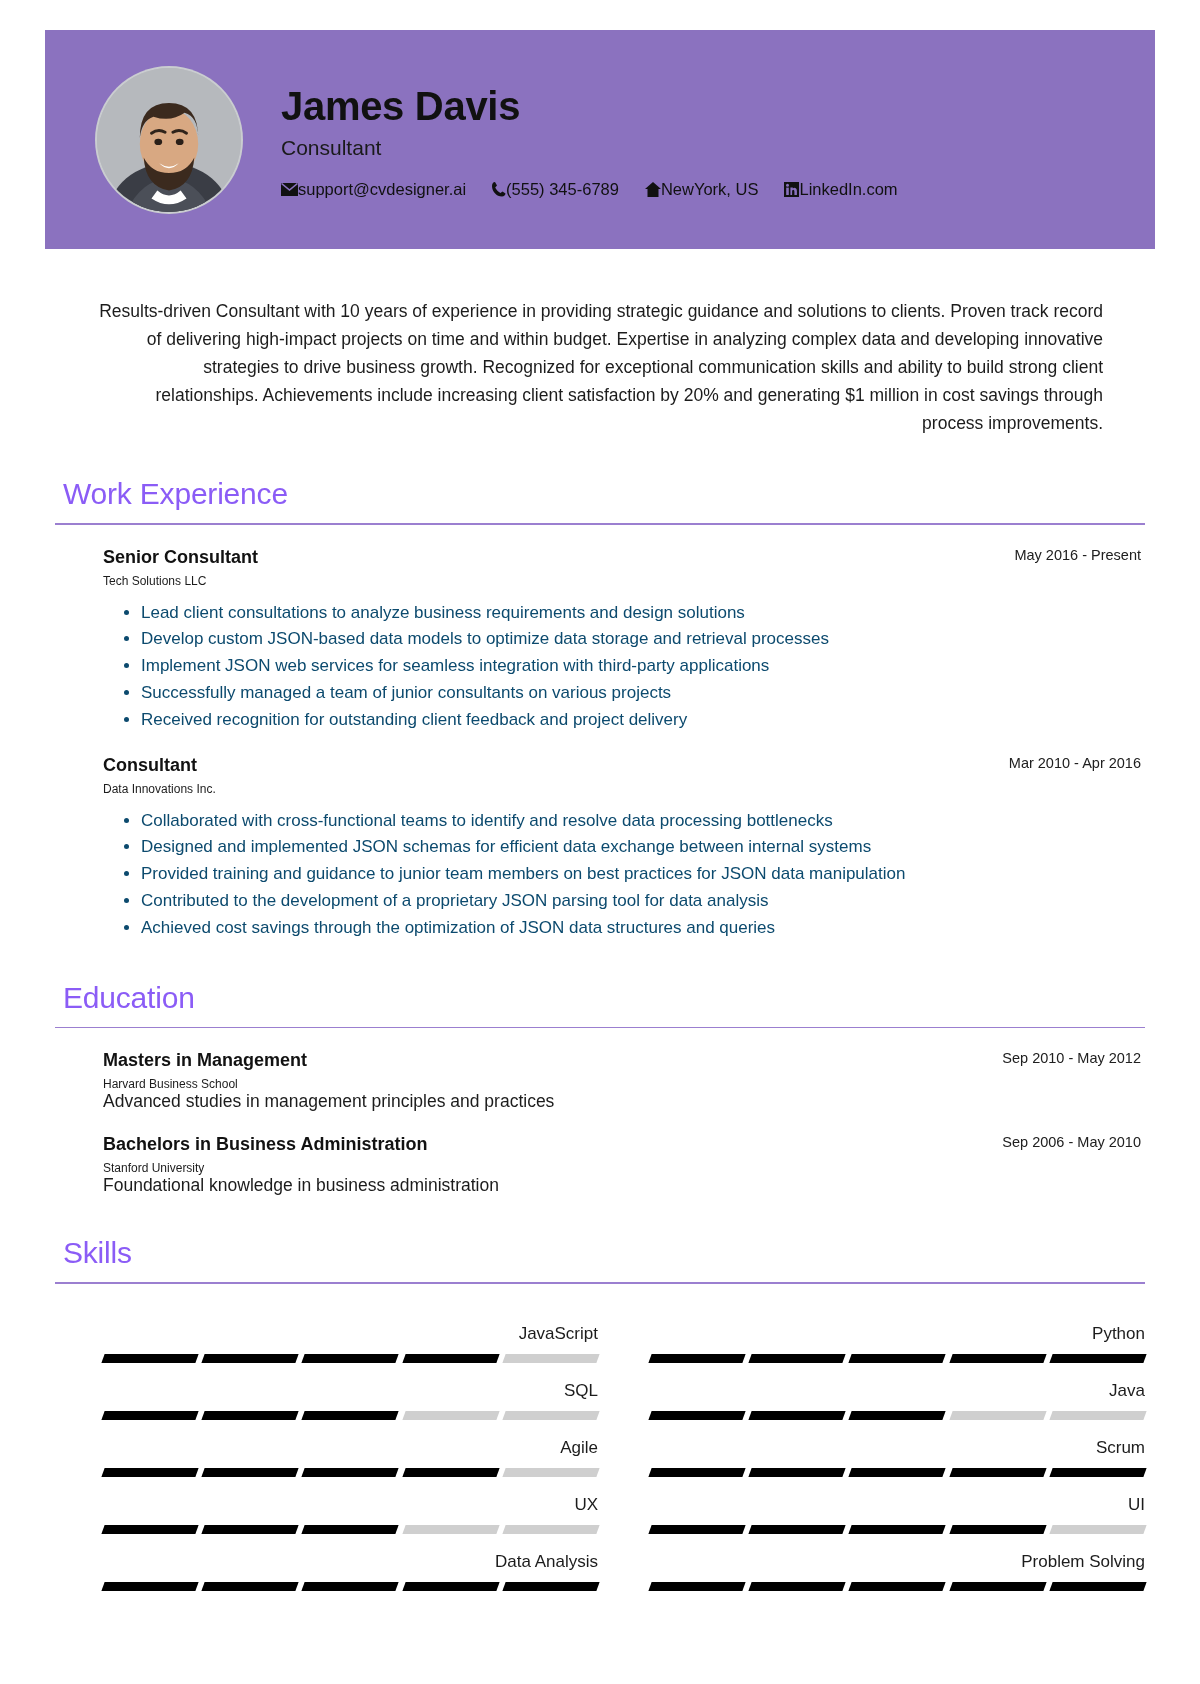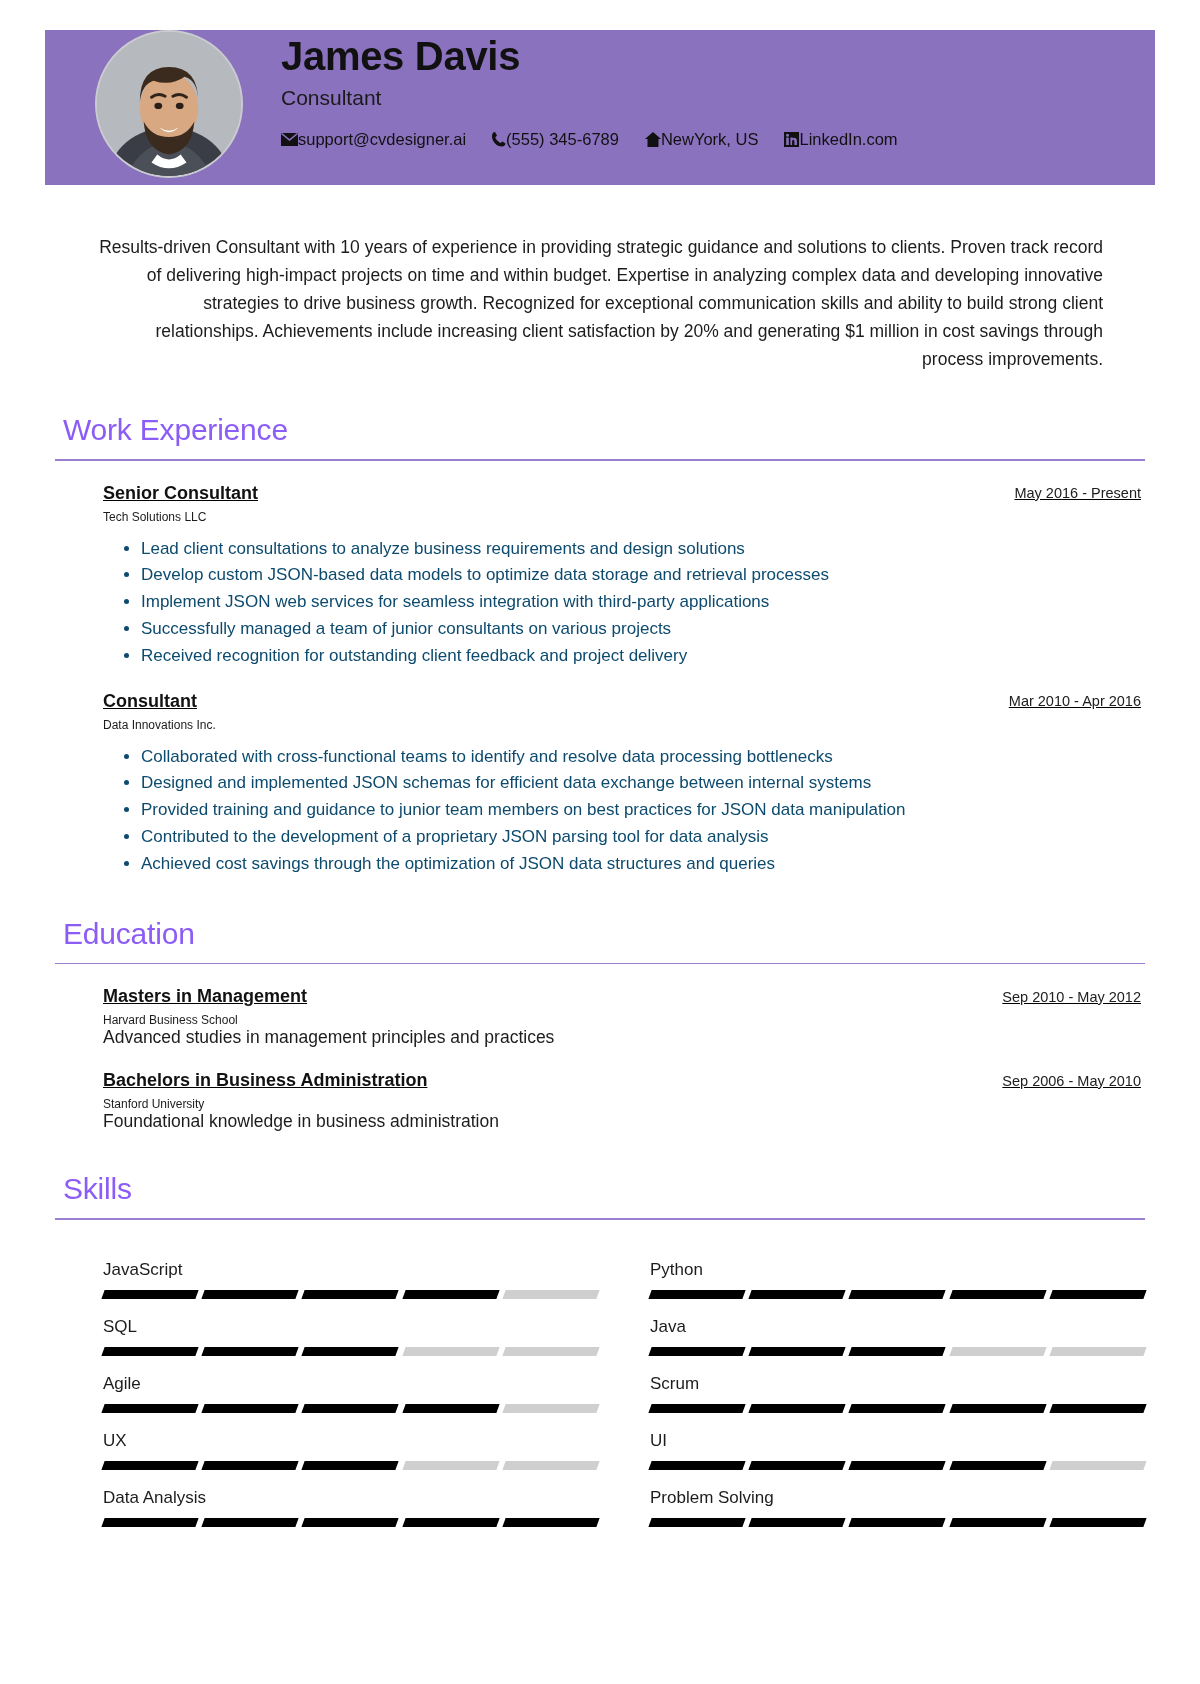--- a/index.html
+++ b/index.html
@@ -13,23 +13,23 @@
     min-height: 1684px;
     background: #ffffff;
     position: relative;
     padding: 0;
   }
 
   
   .header {
     margin: 30px 45px 0 45px;
     background: #8b72bf;
-    height: 155px;
+    height: 219px;
     display: flex;
-    align-items: flex-start;
+    align-items: center;
     padding-left: 50px;
   }
   .avatar {
     width: 148px;
     height: 148px;
     border-radius: 50%;
     overflow: hidden;
     flex: 0 0 148px;
     background: #b9bcc0;
     position: relative;
@@ -91,22 +91,21 @@
   .section-rule {
     height: 1.5px;
     background: #9b7fd0;
     margin-top: 12px;
   }
 
   .entry { margin-top: 22px; padding-left: 48px; padding-right: 4px; position: relative; }
   .entry-head {
     display: flex;
     justify-content: space-between;
-    align-items: center;
-    text-decoration: underline;
+    align-items: flex-start;
   }
   .entry-title {
     font-size: 18px;
     font-weight: bold;
     color: #121212;
   }
   .entry-date {
     font-size: 14.5px;
     color: #202020;
     white-space: nowrap;
@@ -135,21 +134,21 @@
 
   
   .skills-grid {
     margin-top: 22px;
     padding-left: 48px;
     display: grid;
     grid-template-columns: 1fr 1fr;
     column-gap: 52px;
     row-gap: 0px;
   }
-  .skill { padding-top: 18px; }
+  .skill { padding-top: 18px; text-align: right; }
   .skill-name {
     font-size: 17px;
     color: #1c1c1c;
     margin-bottom: 10px;
   }
   .skill-bar {
     display: flex;
     gap: 6px;
     height: 9px;
   }

